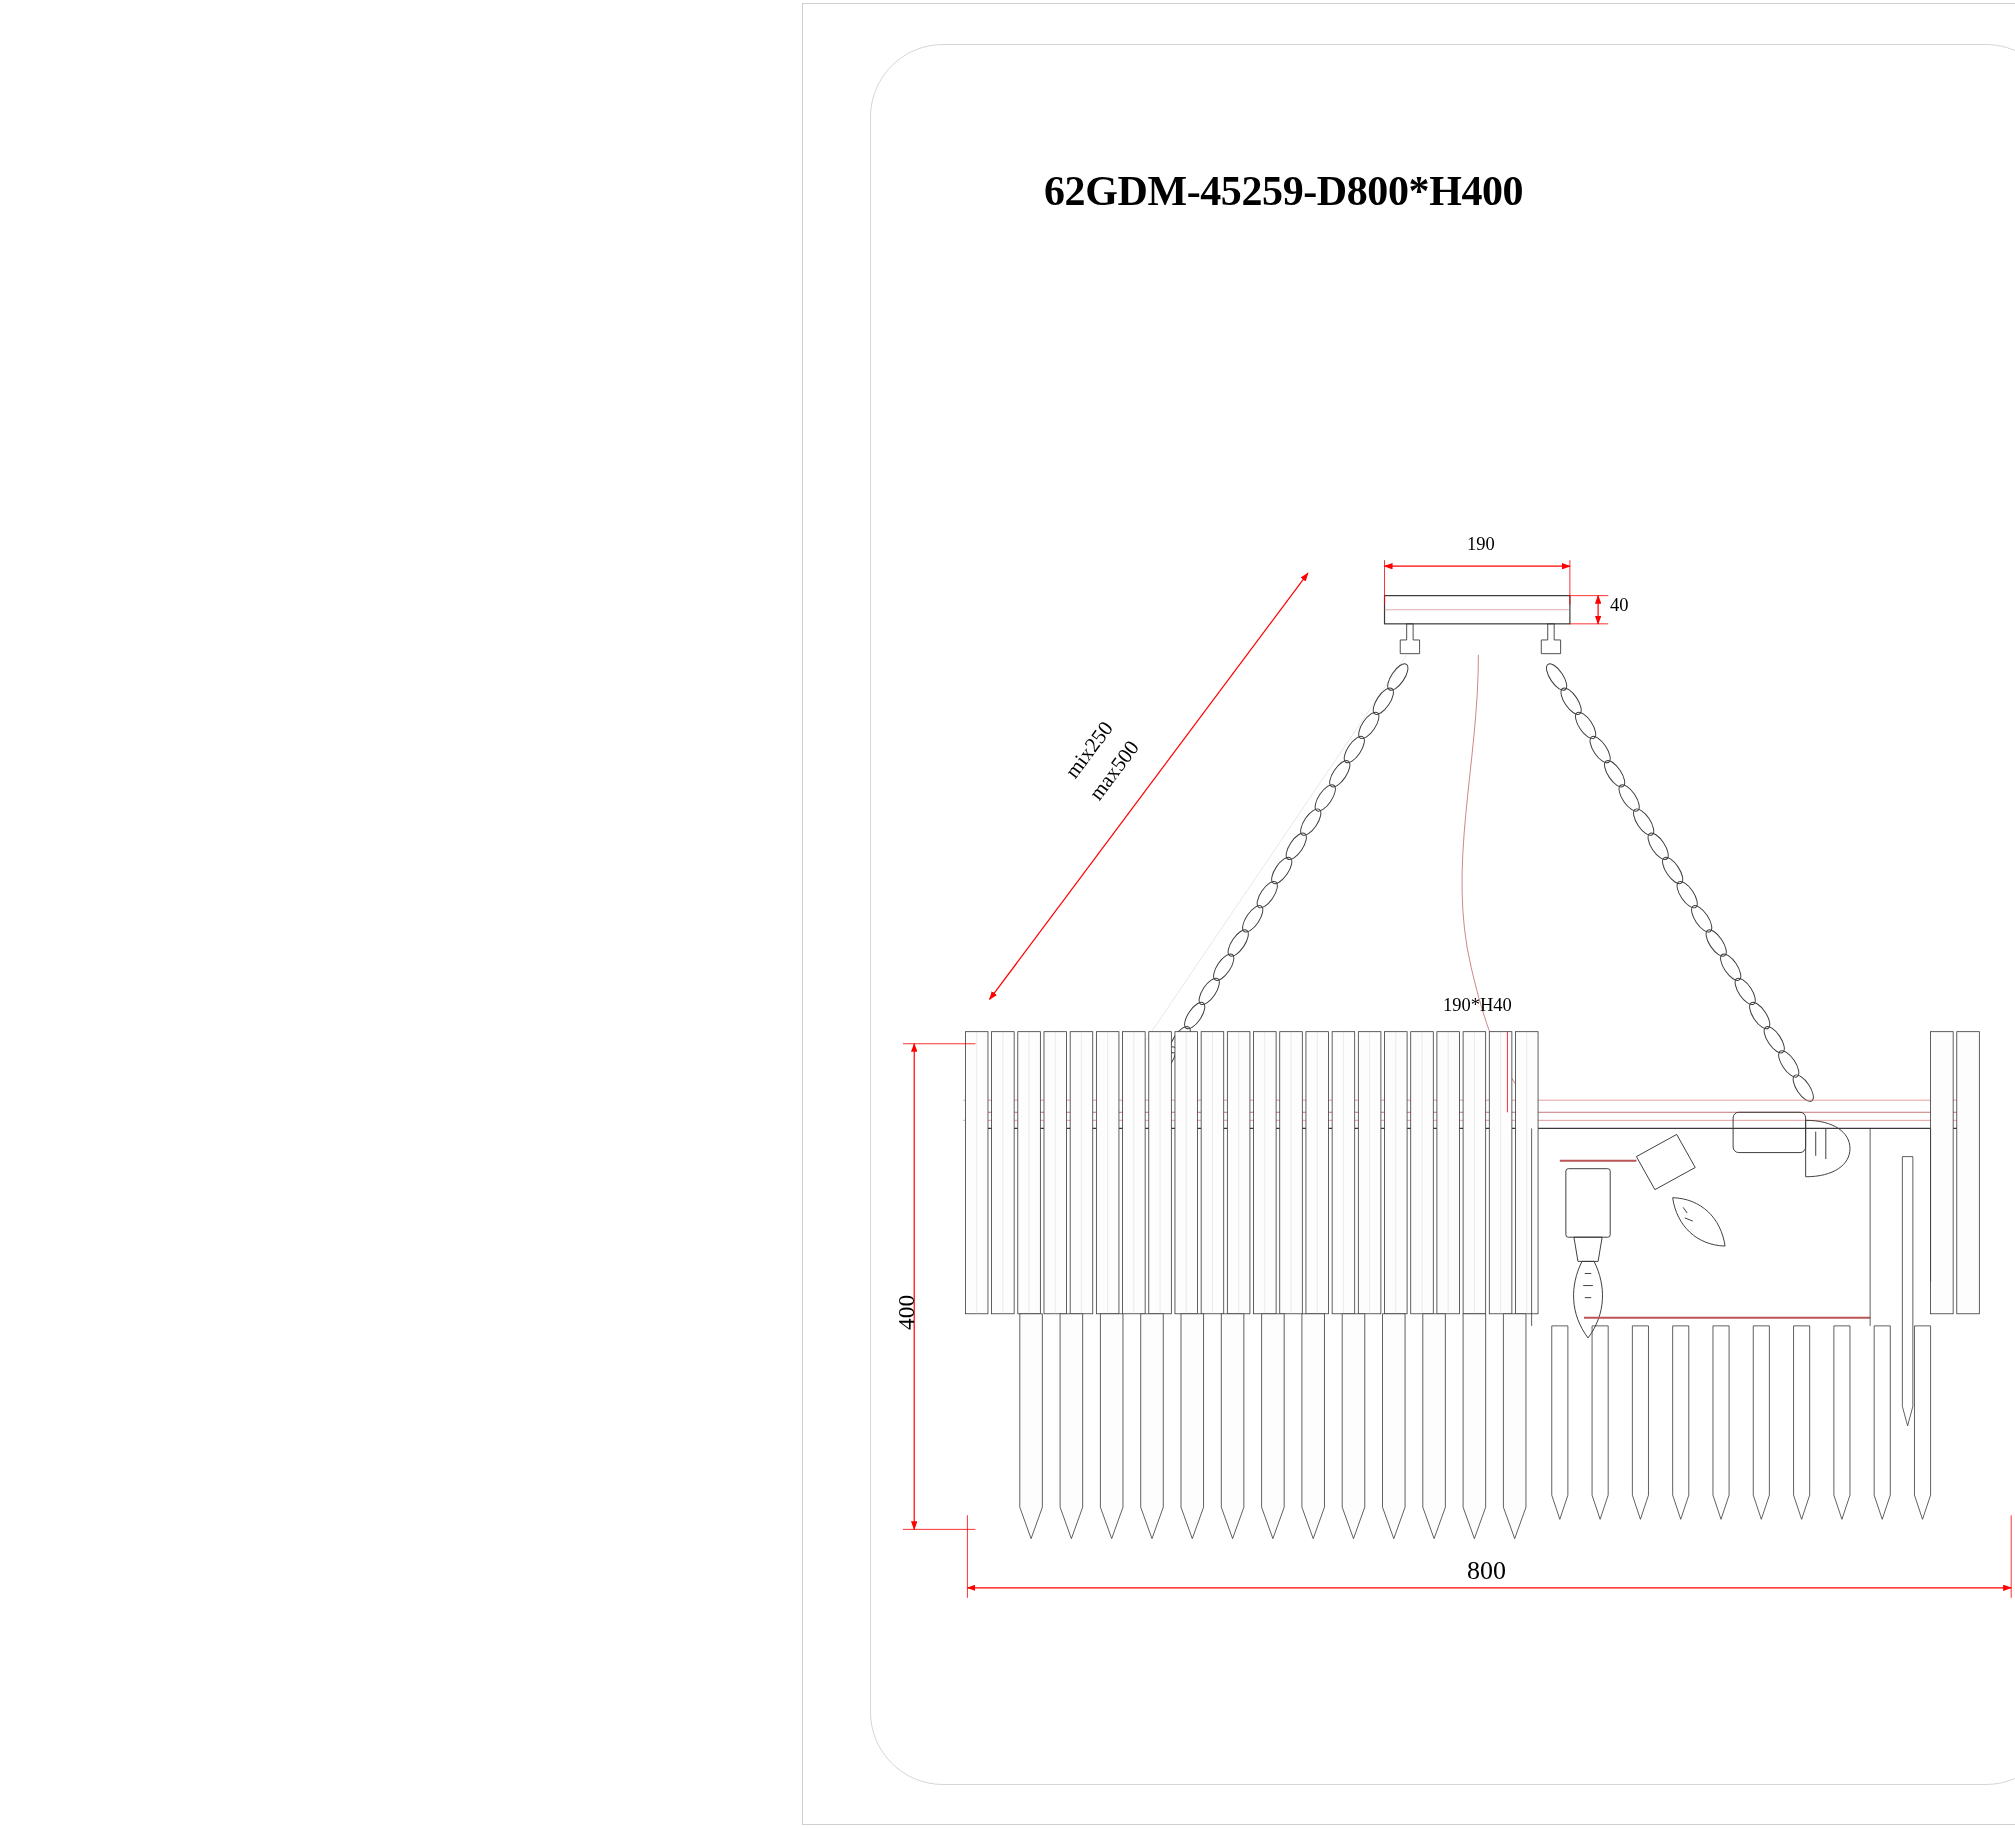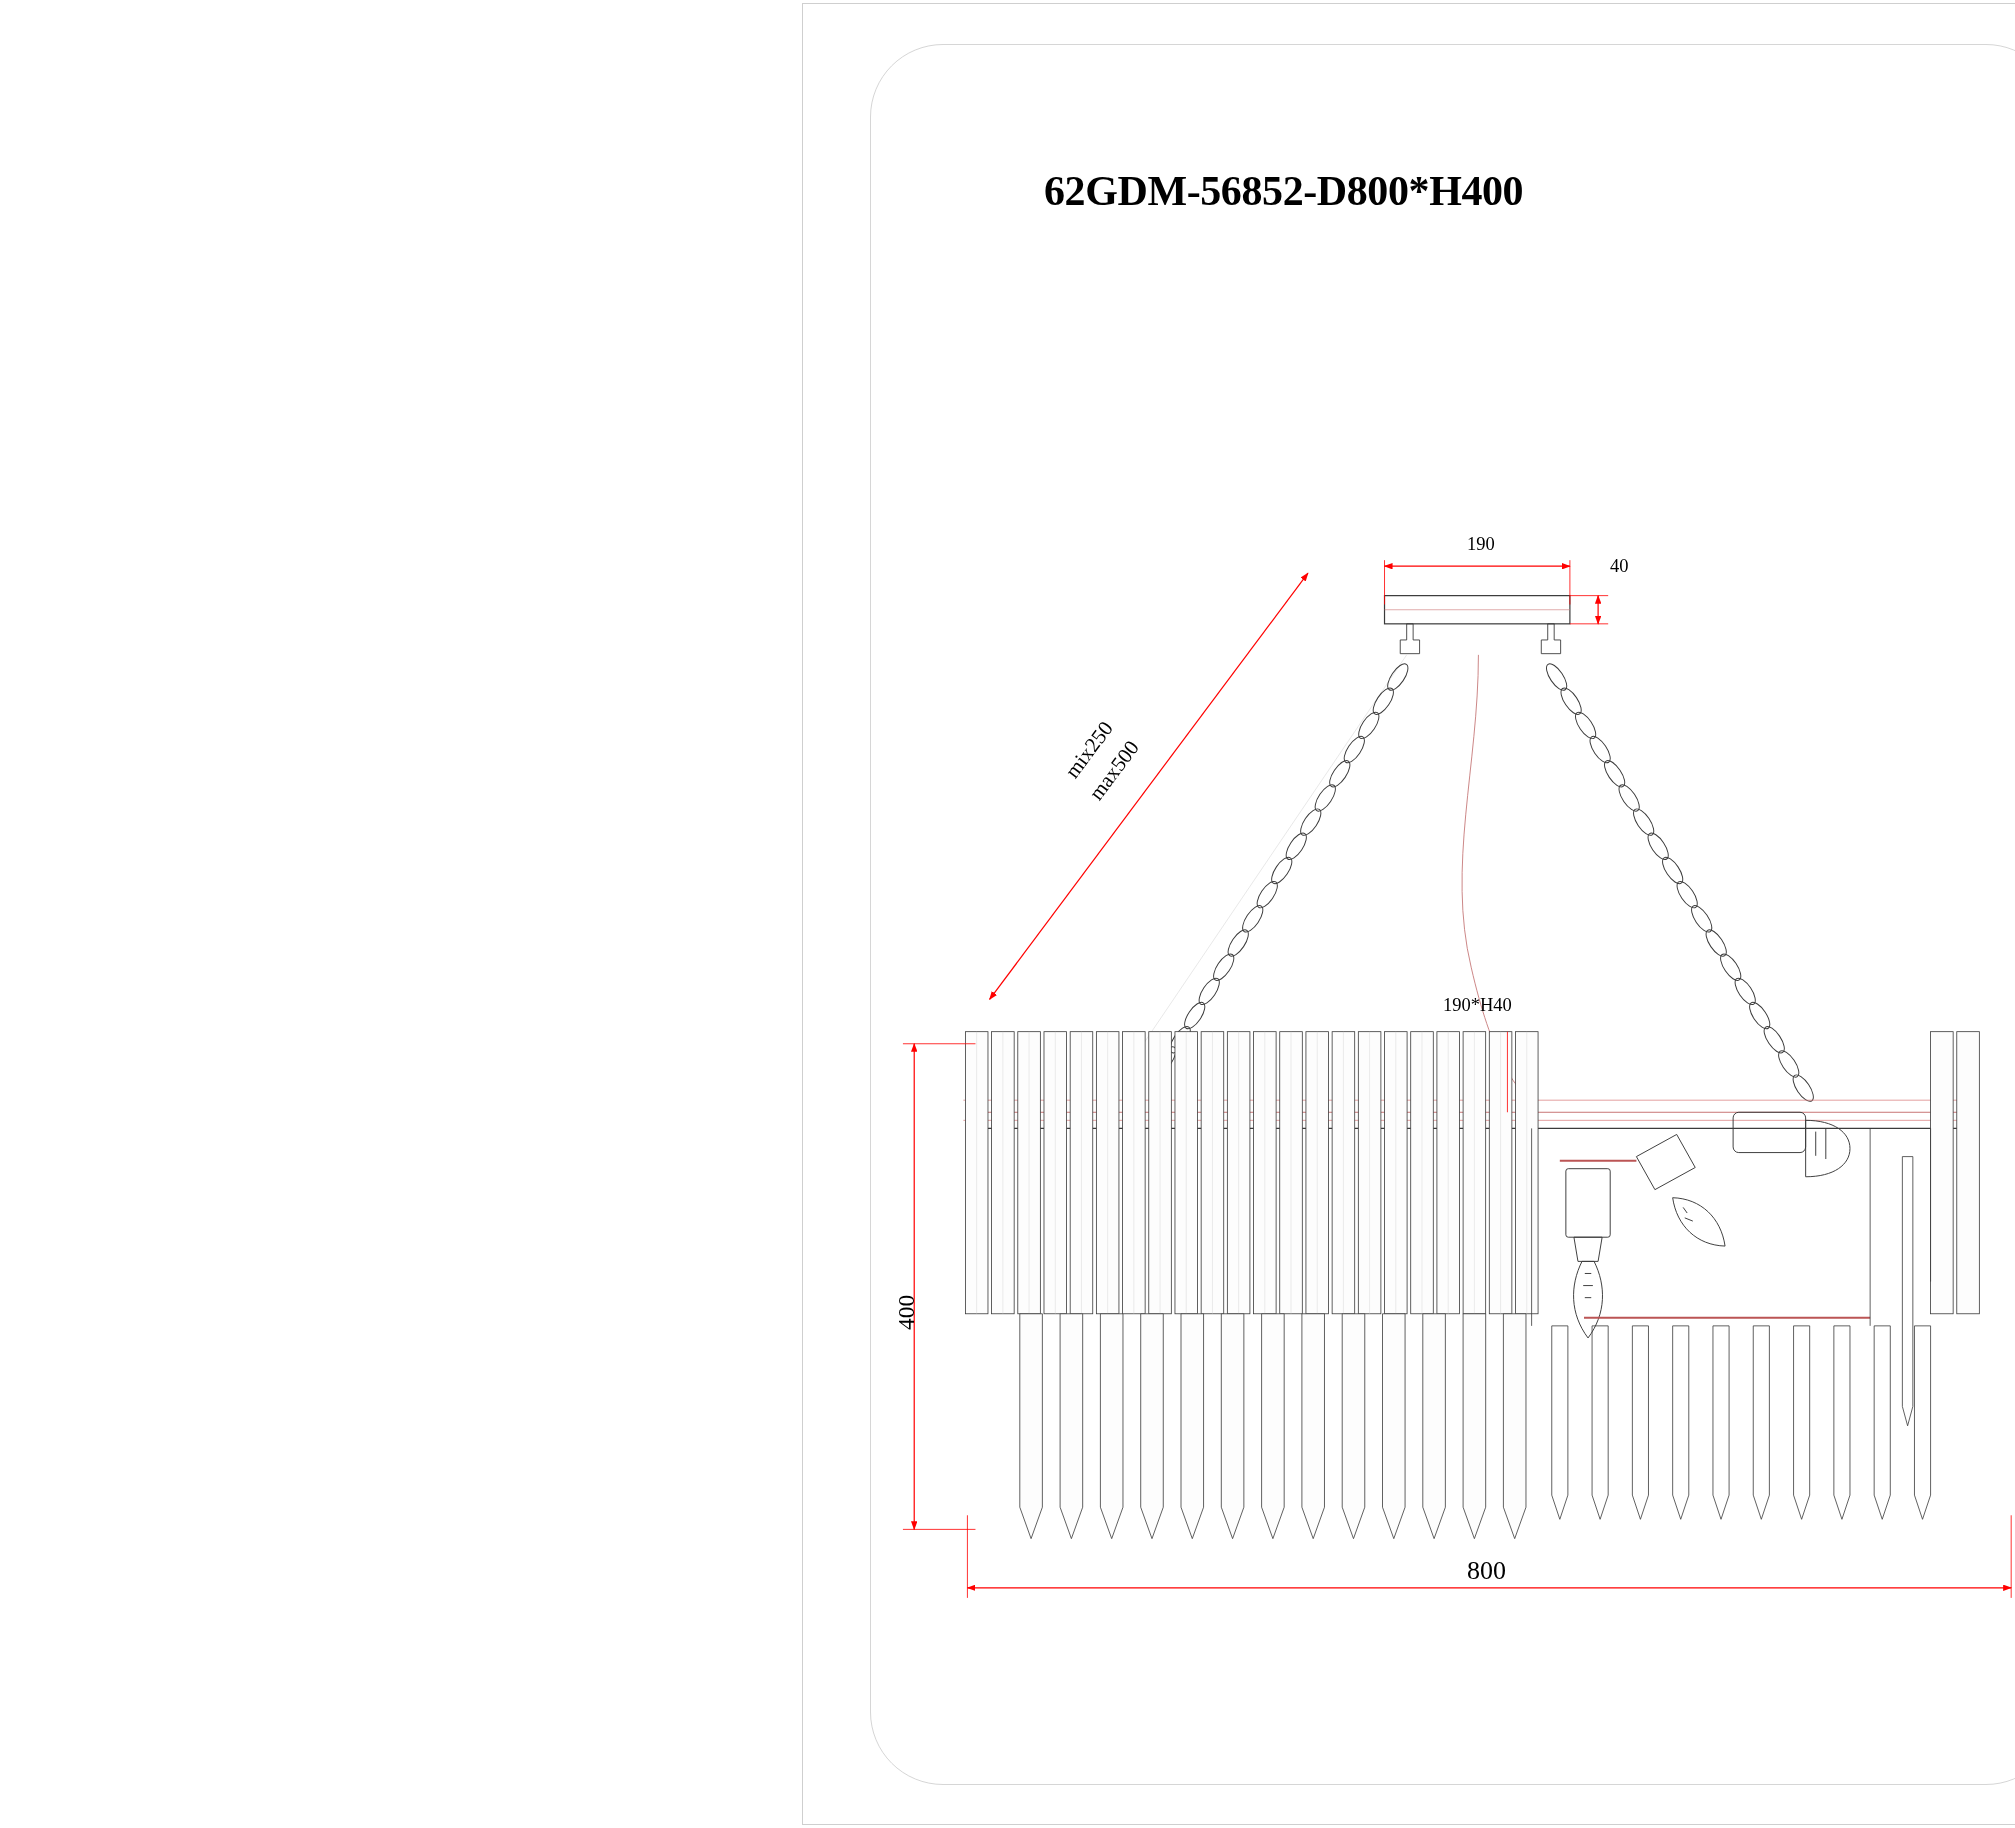--- a/index.html
+++ b/index.html
@@ -81,21 +81,21 @@
   }
 </style>
 </head>
 <body>
 
 <div id="root">
 
   <div id="page-frame"></div>
   <div id="drawing-frame"></div>
 
-  <div id="title">62GDM-56852-D800*H400</div>
+  <div id="title">62GDM-45259-D800*H400</div>
 
   <svg class="layer" viewBox="0 0 7257 4536">
     <defs>
       <marker id="arrR" markerWidth="22" markerHeight="16" refX="20" refY="8" orient="auto" markerUnits="userSpaceOnUse">
         <path d="M0,0 L22,8 L0,16 z" fill="#ff0000"></path>
       </marker>
       <marker id="arrL" markerWidth="22" markerHeight="16" refX="2" refY="8" orient="auto" markerUnits="userSpaceOnUse">
         <path d="M22,0 L0,8 L22,16 z" fill="#ff0000"></path>
       </marker>
     </defs>
@@ -298,21 +298,21 @@
       <line x1="2400" y1="3940" x2="4990" y2="3940" marker-start="url(#arrL)" marker-end="url(#arrR)"></line>
       <line x1="2400" y1="3760" x2="2400" y2="3965" stroke-width="2"></line>
       <line x1="4990" y1="3760" x2="4990" y2="3965" stroke-width="2"></line>
 
       <line x1="3740" y1="2560" x2="3740" y2="2760" stroke-width="2"></line>
     </g>
   </svg>
 
   <div class="dim-label" style="left:1467px; top:534px;">190</div>
 
-  <div class="dim-label" style="left:1610px; top:556px;">40</div>
+  <div class="dim-label" style="left:1610px; top:595px;">40</div>
 
   <div class="rot-label" style="left:1060px; top:768px; transform: rotate(-53deg);">mix250</div>
 
   <div class="rot-label" style="left:1084px; top:790px; transform: rotate(-53deg);">max500</div>
 
   <div class="dim-label" style="left:1443px; top:995px;">190*H40</div>
 
   <div class="vert-label" style="left:893px; top:1330px;">400</div>
 
   <div class="dim-label big" style="left:1467px; top:1556px;">800</div>

